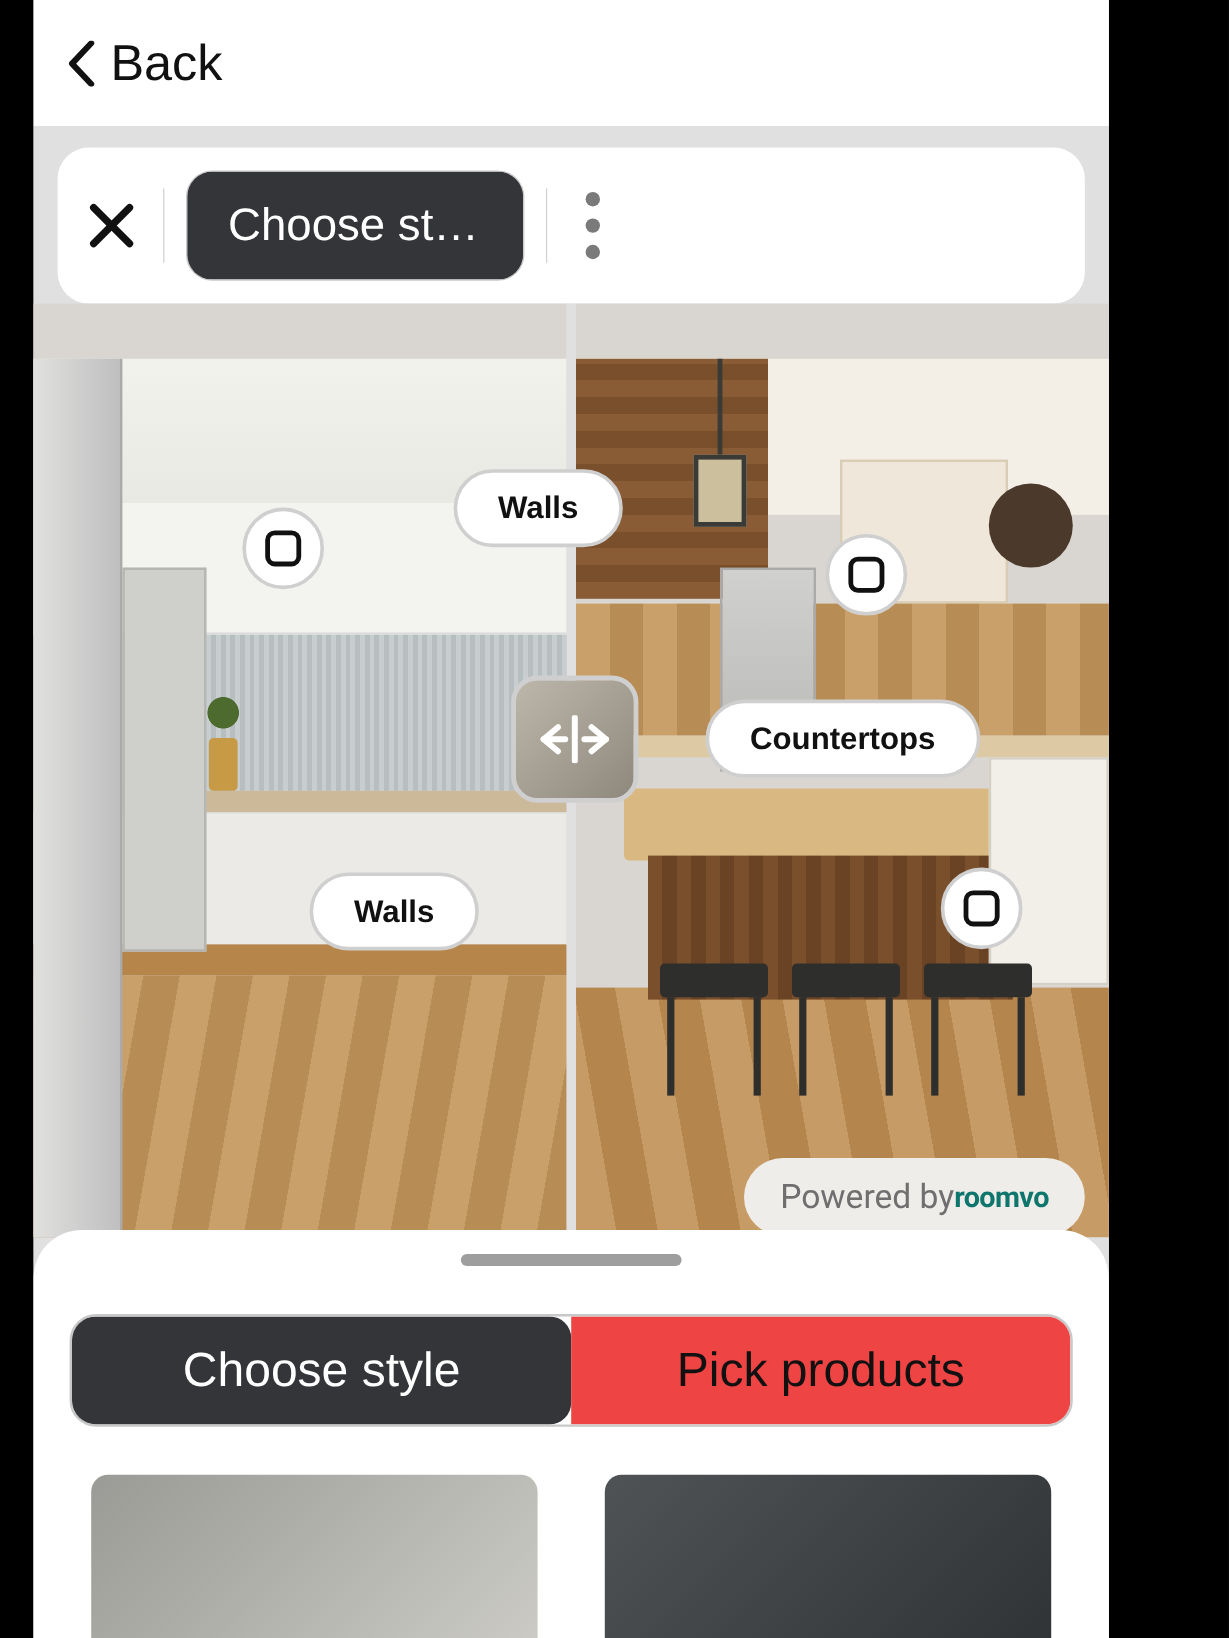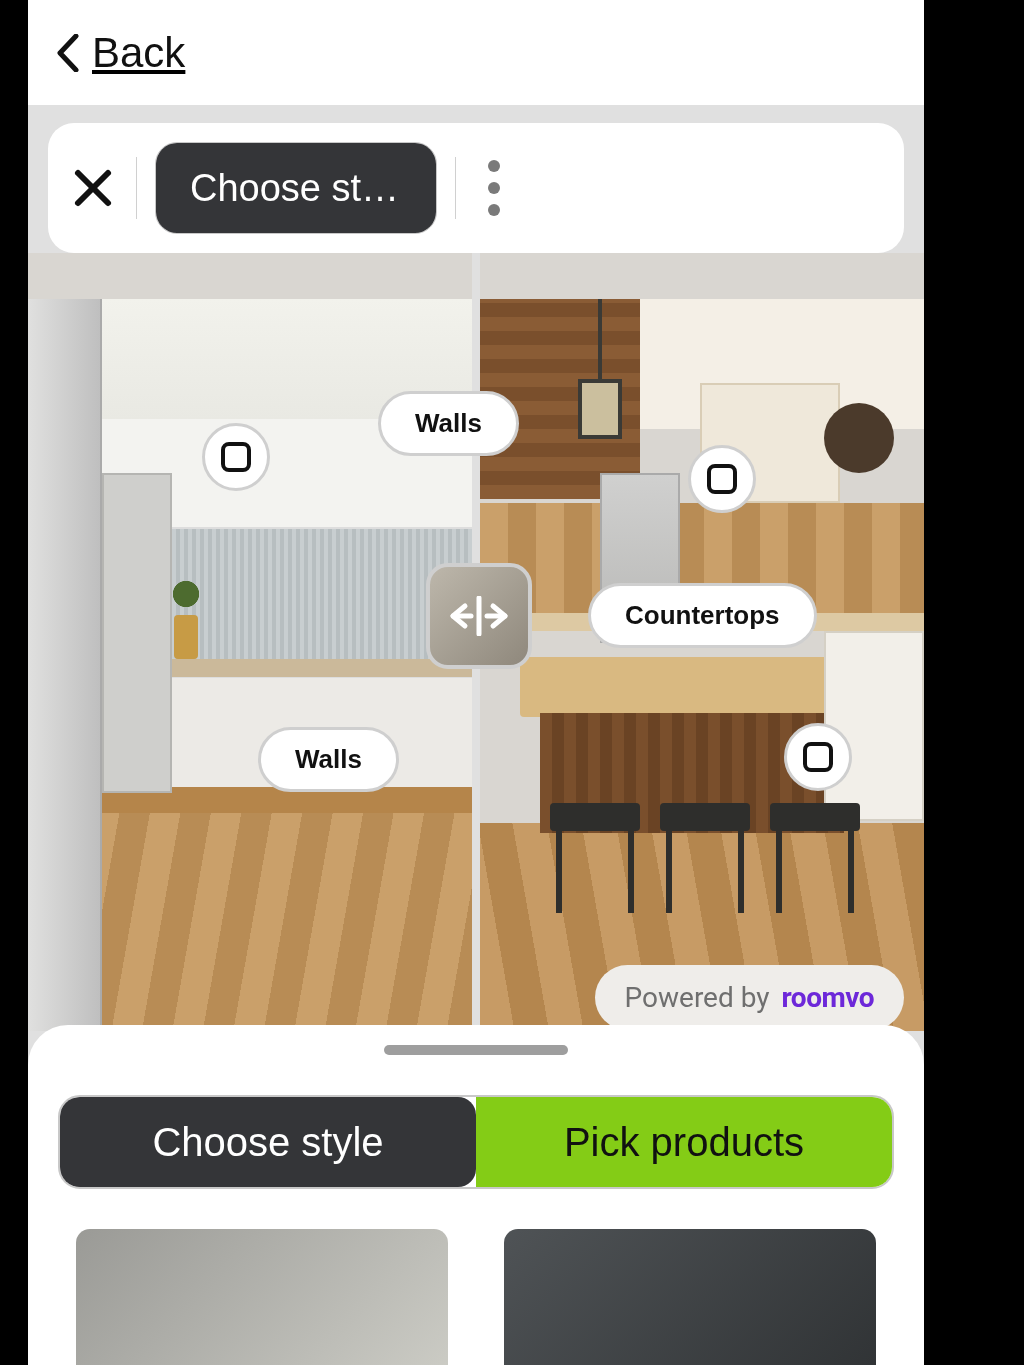--- a/index.html
+++ b/index.html
@@ -1,17 +1,17 @@
 <!DOCTYPE html>
 <html><head>
 <meta charset="utf-8">
 <style>
   * { box-sizing: border-box; margin: 0; padding: 0; }
   html, body { width: 1024px; height: 1365px; font-family: -apple-system, BlinkMacSystemFont, "Segoe UI", Roboto, Helvetica, Arial, sans-serif; background: #000; overflow: hidden; }
-  .app { position: absolute; left: 28px; top: 0; width: 896px; height: 1365px; background: #fff; text-decoration: underline; }
+  .app { position: absolute; left: 28px; top: 0; width: 896px; height: 1365px; background: #fff; }
   
   
   .header { display: flex; align-items: center; height: 105px; padding: 0 28px; background: #fff; }
   .back-btn { display: flex; align-items: center; gap: 12px; background: none; border: none; cursor: pointer; }
   .chevron-left { width: 24px; height: 38px; }
   .back-label { font-size: 42px; font-weight: 500; color: #111; }
   .header-title { flex: 1; text-align: center; font-size: 46px; font-weight: 700; color: #111; margin-left: -80px; letter-spacing: -0.5px; }
   
   
   .content-area { position: absolute; top: 105px; left: 0; right: 0; bottom: 0; background: #e0e0e0; }
@@ -64,29 +64,29 @@
   .rk-cab{position:absolute;top:378px;right:0;width:100px;height:190px;background:#f2efe9;border:2px solid #d5d0c5;}
   
   
   .pill { position: absolute; background: #fff; border: 3px solid #cfcfcf; border-radius: 999px; padding: 14px 34px; font-size: 26px; font-weight: 600; color: #111; cursor: pointer; }
   .hotspot { position: absolute; width: 68px; height: 68px; background: #fff; border: 3px solid #cfcfcf; border-radius: 50%; display:flex; align-items:center; justify-content:center; cursor:pointer; }
   .hotspot .sq { width: 30px; height: 30px; border: 4px solid #111; border-radius: 8px; }
   .slider-handle { position:absolute; width: 106px; height: 106px; border-radius: 22px; border: 4px solid #cfcfcf; background: linear-gradient(135deg,#bdb7ab,#8f887c); display:flex; align-items:center; justify-content:center; cursor:grab; }
   .slider-handle svg { width: 64px; height: 40px; }
   
   
-  .powered { position:absolute; right: 20px; top: 860px; background:#efedea; border-radius: 999px; padding: 16px 30px; display:flex; align-items:center; gap:12px; }
+  .powered { position:absolute; right: 20px; top: 860px; background:#efedea; border-radius: 999px; padding: 16px 30px; display:flex; align-items:center; }
   .powered-label { font-size: 28px; color:#6f6f6f; }
-  .powered-brand { font-size: 28px; font-weight: 700; color:#6d28d9; letter-spacing: -0.5px; }
+  .powered-brand { font-size: 24px; font-weight: 700; color:#0f766e; letter-spacing: -0.5px; }
   
   
   .sheet { position:absolute; left:0; right:0; top: 920px; bottom:0; background:#fff; border-top-left-radius: 40px; border-top-right-radius: 40px; padding-top: 20px; }
   .grab { width: 184px; height: 10px; background:#9e9e9e; border-radius: 5px; margin: 0 auto 40px; }
   .seg-bottom { margin: 0 30px; height: 94px; display:flex; border:2px solid #c8c8c8; border-radius: 22px; overflow:hidden; }
-  .seg-bot-btn { flex:1; border:none; background:#84cc16; font-size: 40px; font-weight:500; color:#111; cursor:pointer; }
+  .seg-bot-btn { flex:1; border:none; background:#ef4444; font-size: 40px; font-weight:500; color:#111; cursor:pointer; }
   .seg-bot-btn.active { background:#343538; color:#fff; border-radius:18px; }
   .thumbs { display:flex; gap: 56px; padding: 40px 48px 0; }
   .thumb { flex:1; height: 180px; border-radius: 14px; background:linear-gradient(135deg,#9a9a96,#cfcfc8); position:relative; overflow:hidden; }
   .thumb.dark { background:linear-gradient(135deg,#4f5356,#2e3133); }
 </style>
 </head>
 <body>
 
 <div class="app">
 

